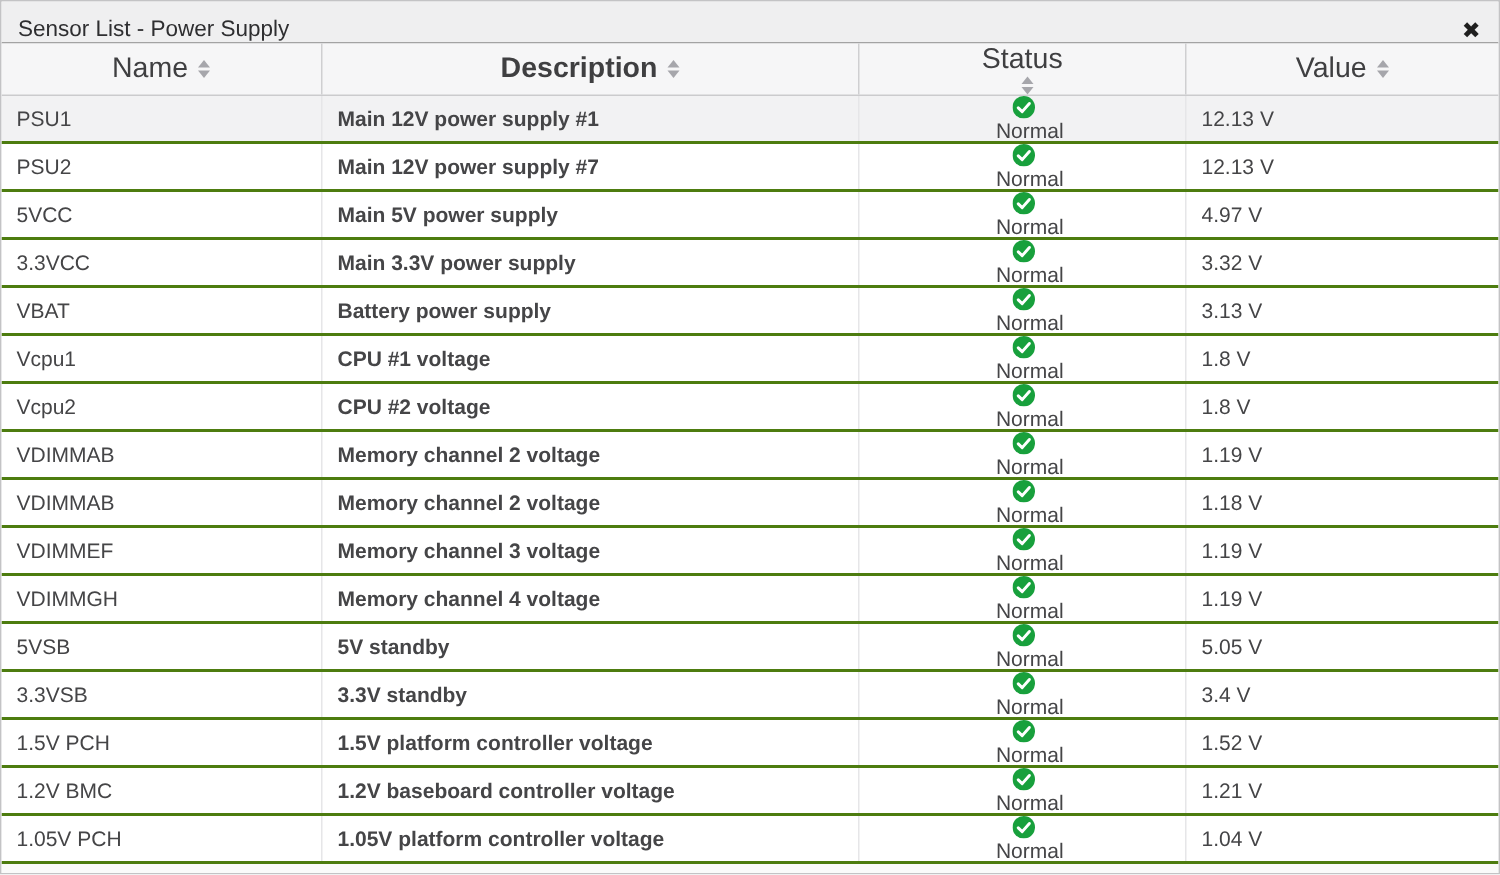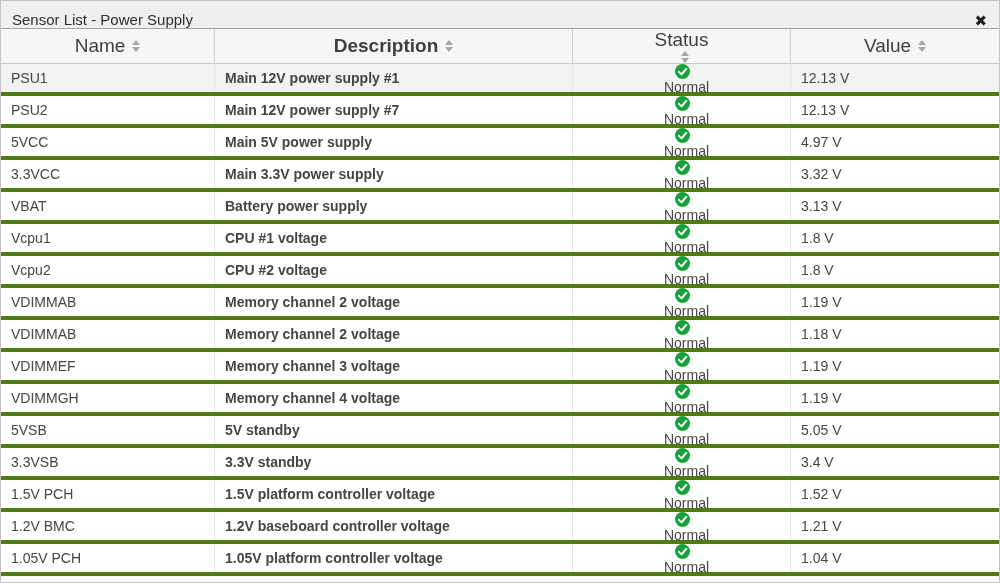--- a/index.html
+++ b/index.html
@@ -73,21 +73,21 @@
   
   .col0 { width: 214px; }
   .col1 { width: 358px; font-weight: bold; }
   .col2 { width: 218px; flex-direction: column; }
   .col3 { width: 208px; text-align: center; }
   
   .trow {
     display: flex;
     height: 32px;
     background: #fff;
-    border-bottom: 4px solid #4d7c0f;
+    border-bottom: 2px solid #4d7c0f;
     cursor: pointer;
   }
   .trow.hl { background: #f2f2f3; }
   .tcell {
     display: flex;
     align-items: center;
     padding-left: 10px;
     border-right: 1px solid #e6e6e8;
     font-size: 14px;
     color: #454547;

